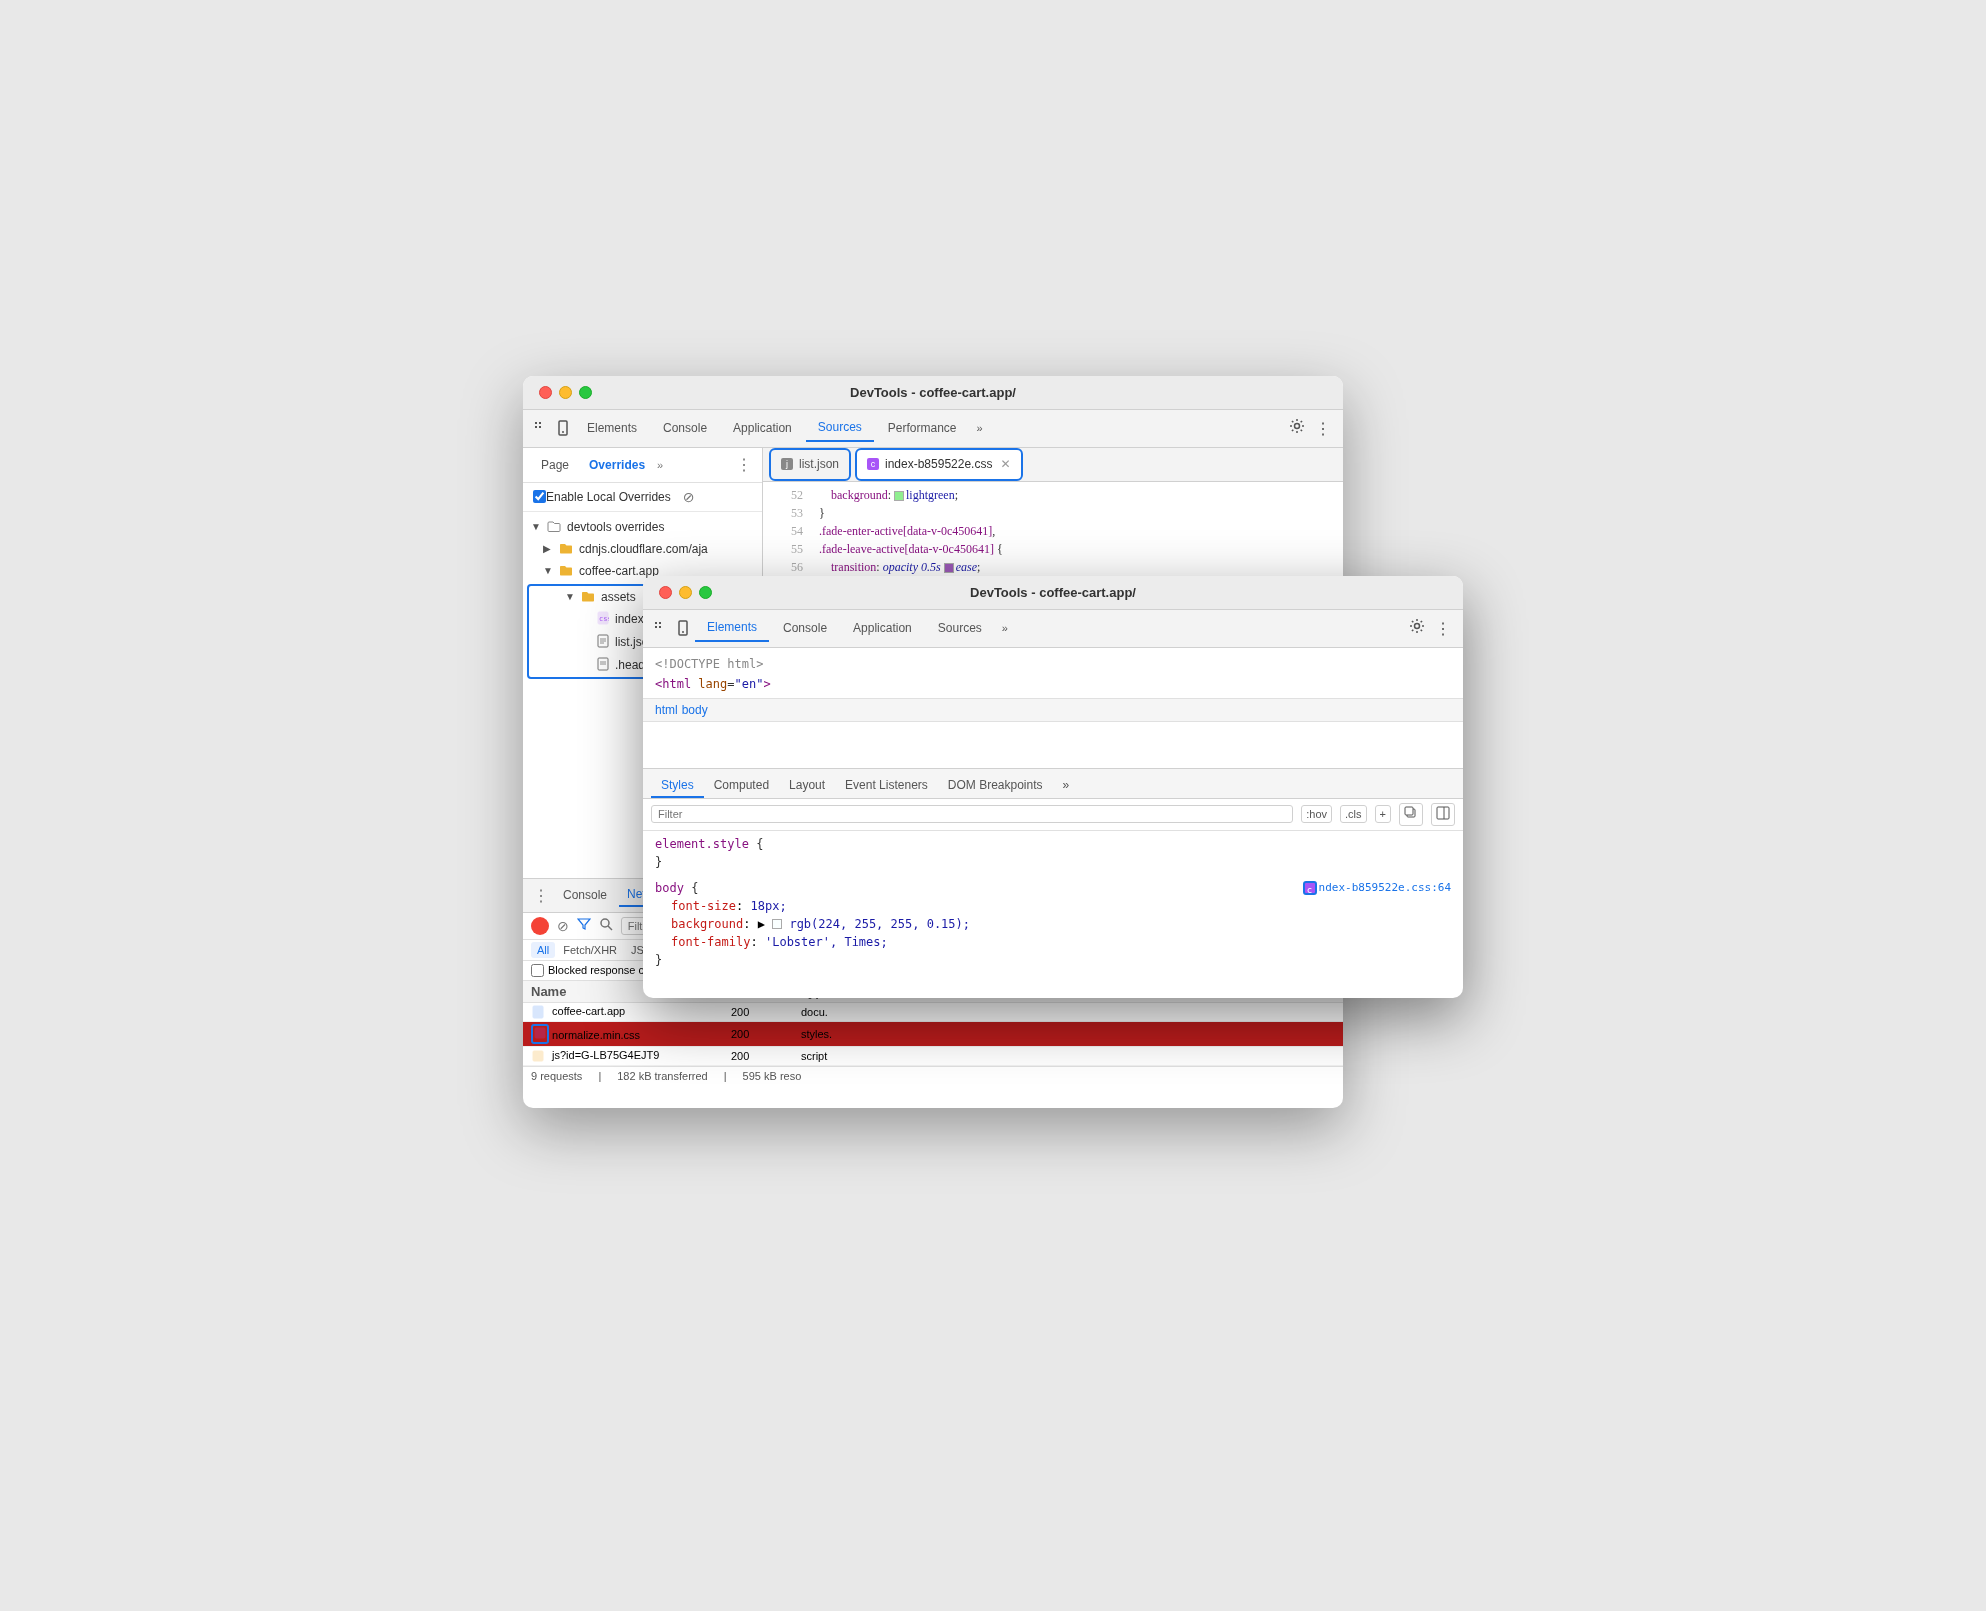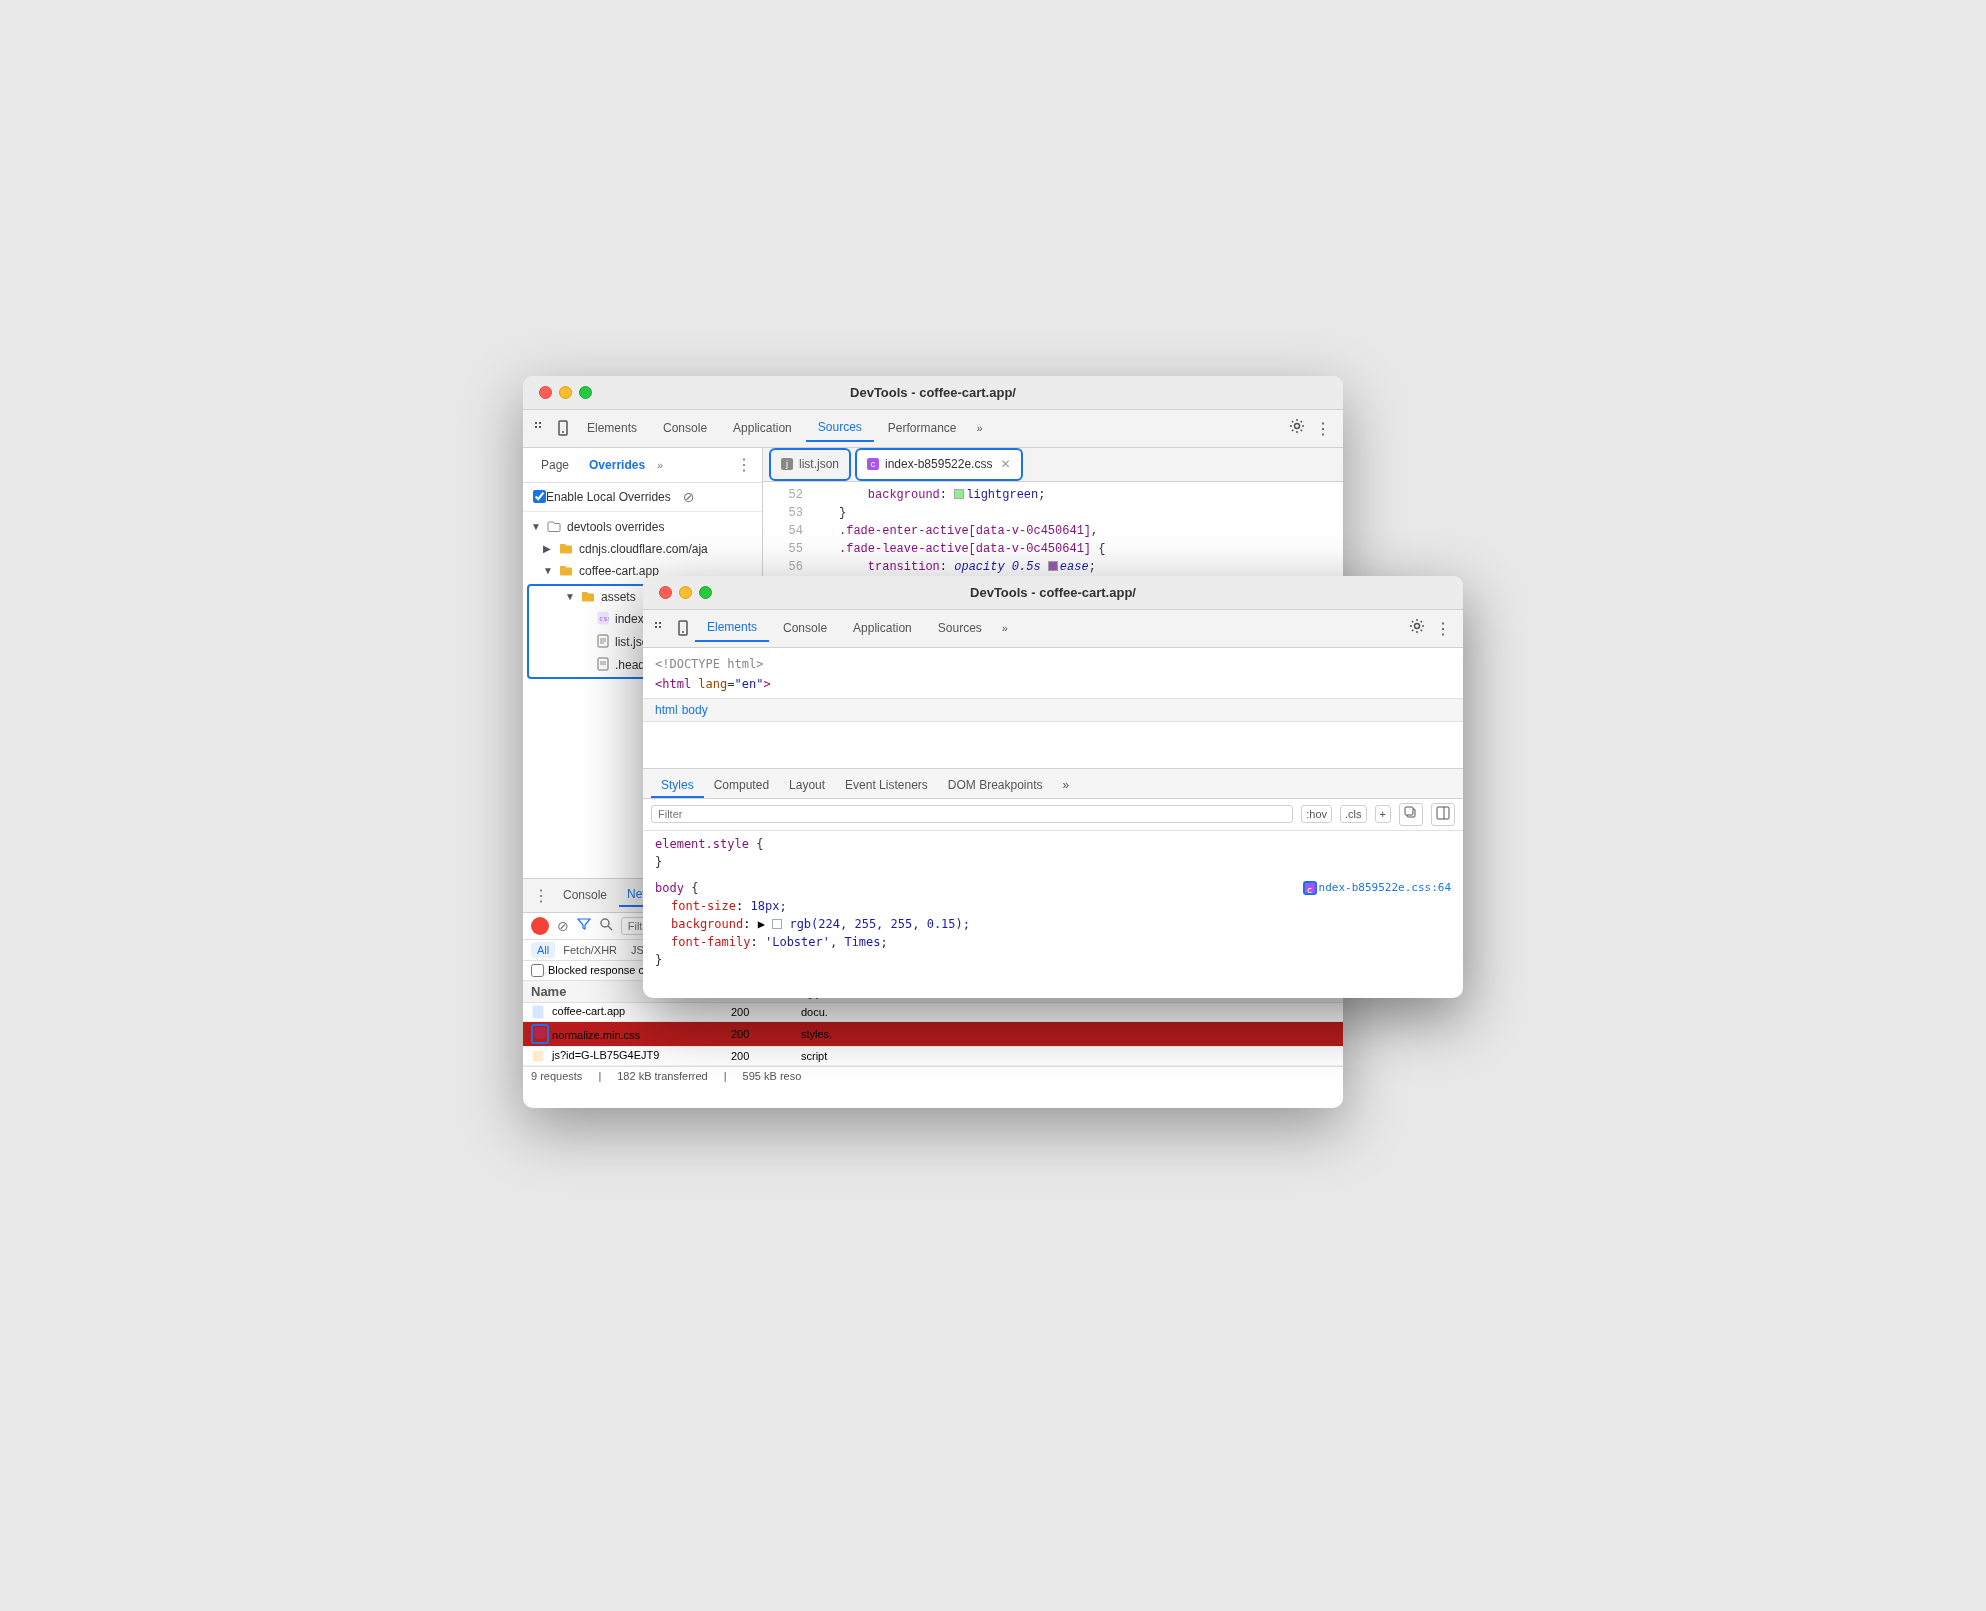--- a/index.html
+++ b/index.html
@@ -290,25 +290,24 @@
     .code-content {
       flex: 1;
       overflow-y: auto;
       background: #fff;
       padding: 4px 0;
     }
 
     .code-line {
       display: flex;
       align-items: flex-start;
-      font-family: Liberation Mono, monospace;
+      font-family: Liberation Serif, serif;
       font-size: 12px;
       line-height: 18px;
       padding: 0 8px;
-      gap: 20px;
     }
 
     .line-num {
       color: #aaa;
       width: 32px;
       text-align: right;
       margin-right: 16px;
       user-select: none;
       flex-shrink: 0;
     }

